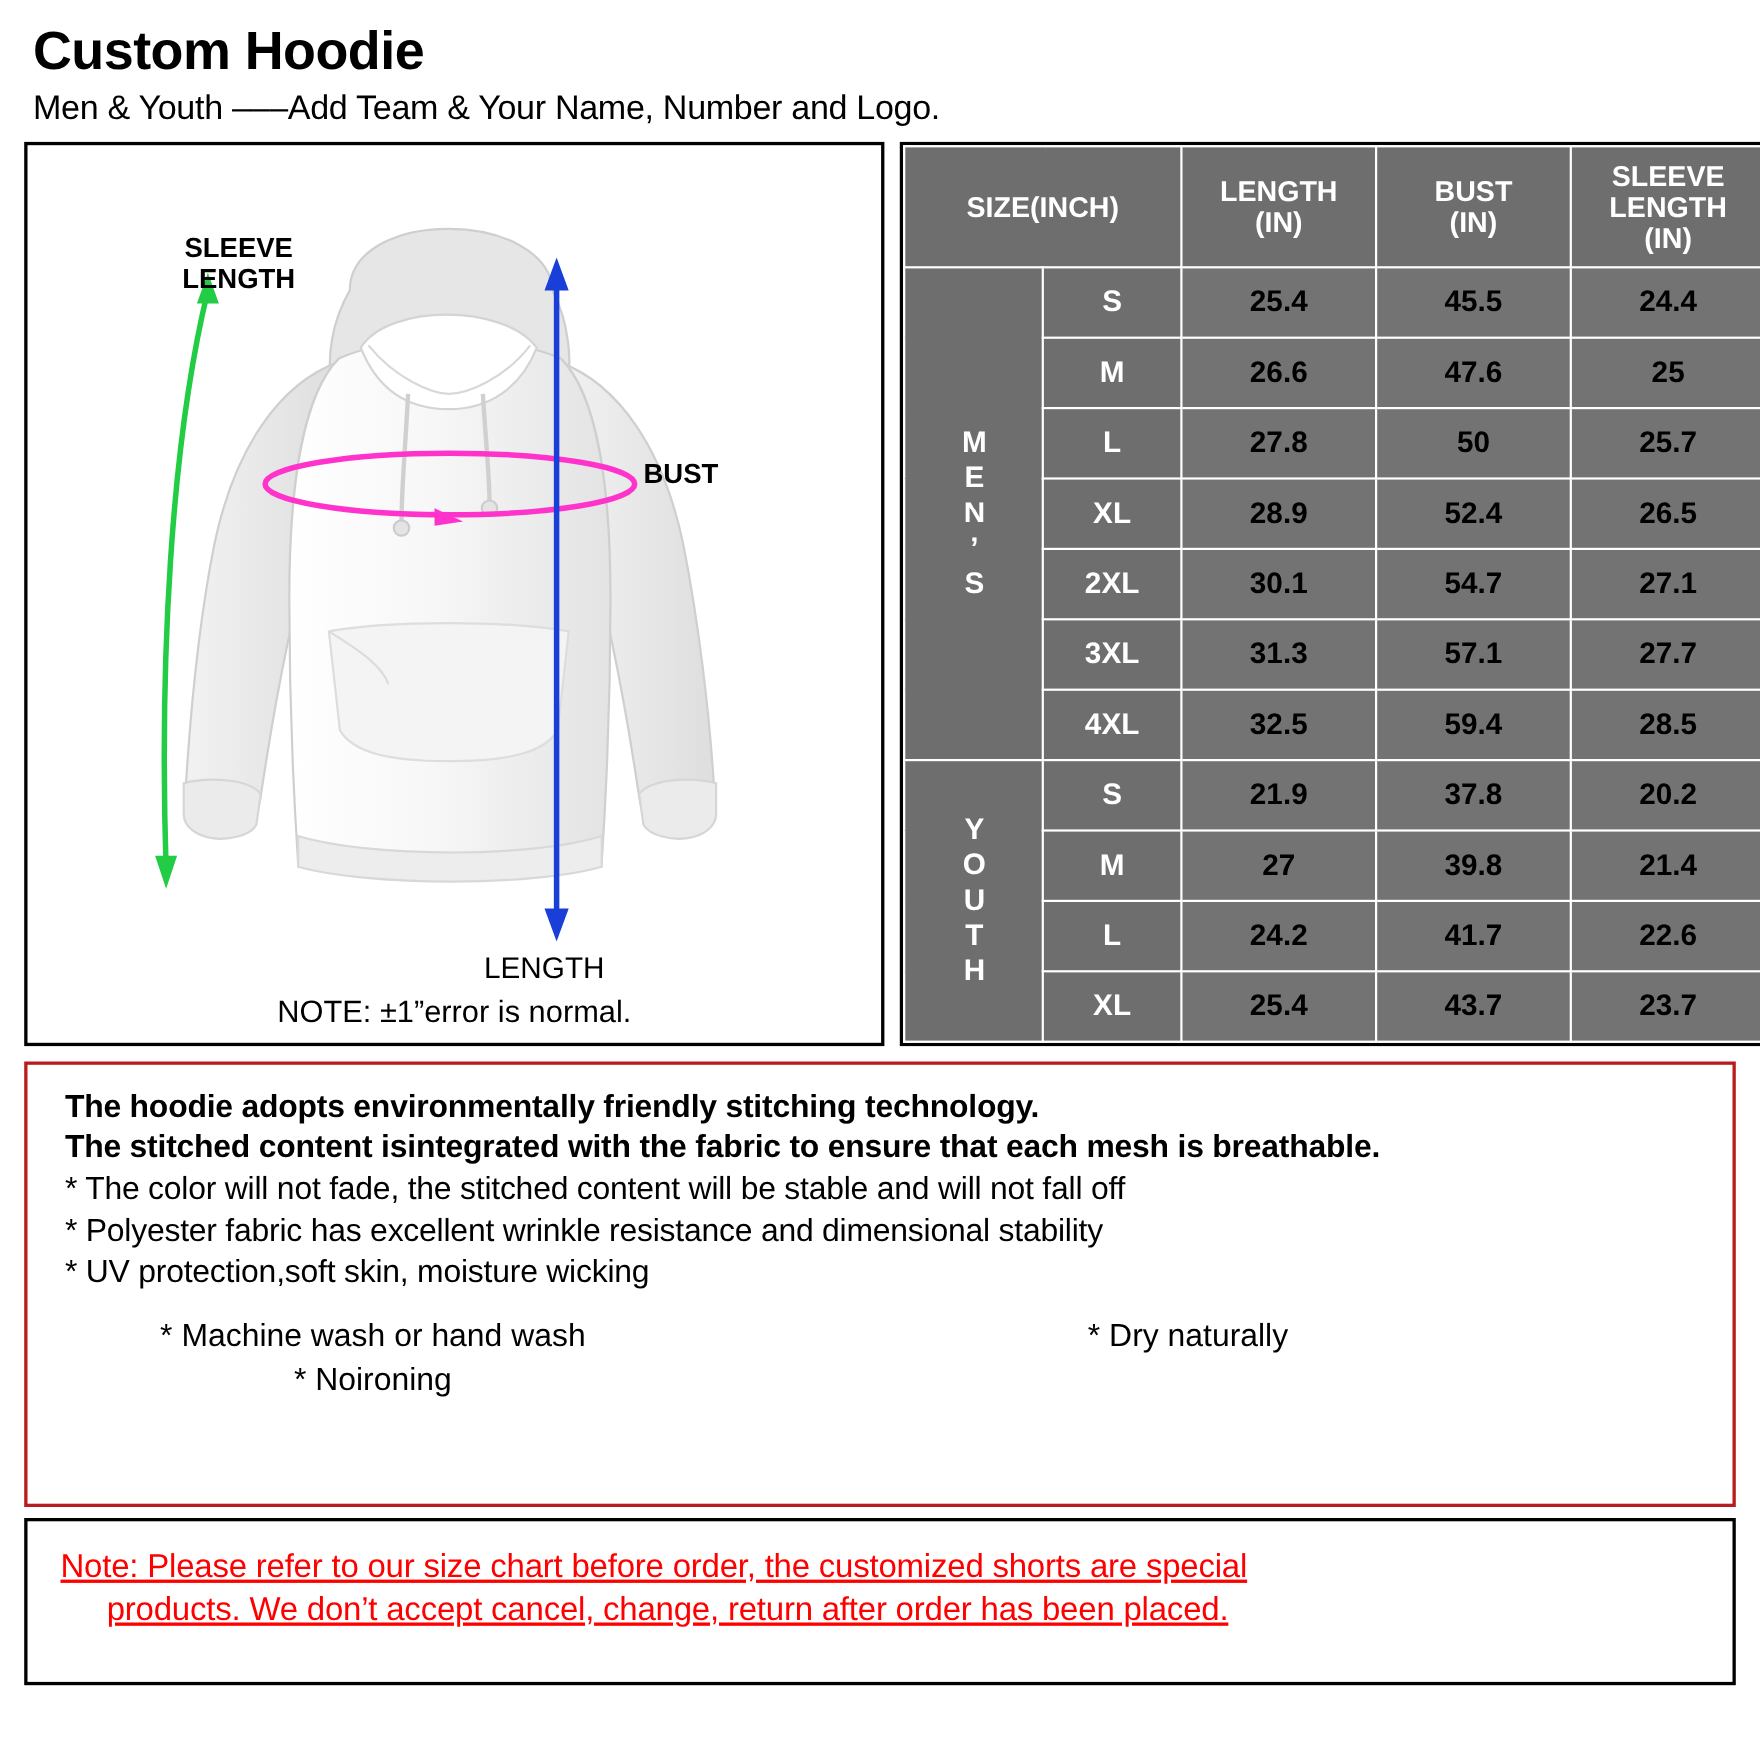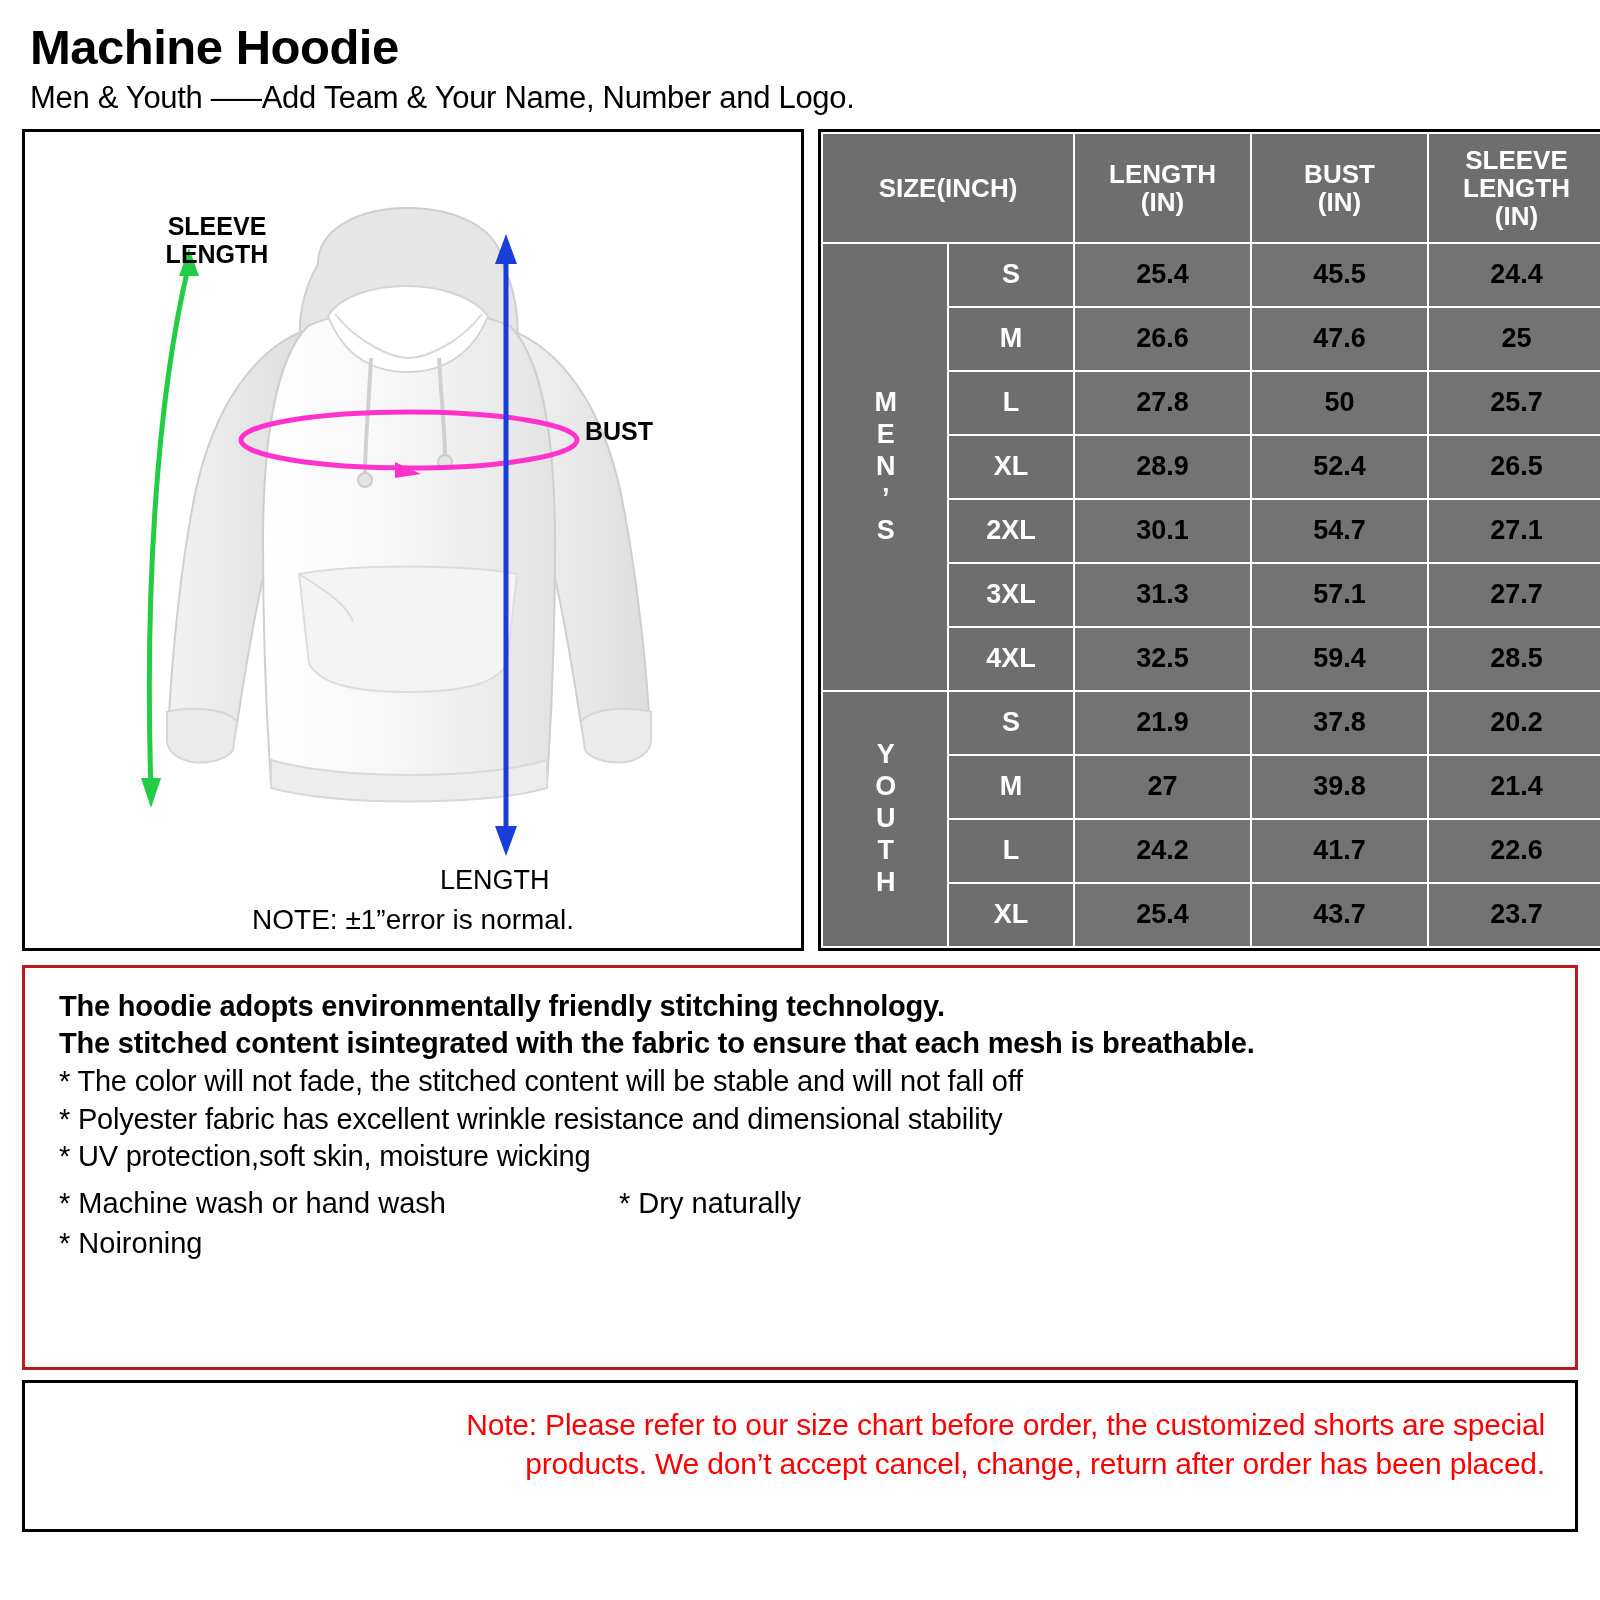--- a/index.html
+++ b/index.html
@@ -157,47 +157,49 @@
   .desc-strong { font-weight: bold; }
   .care-title {
     font-size: 31px;
     font-weight: bold;
     margin-top: 22px;
   }
   .care-grid {
     display: grid;
     grid-template-columns: 560px 1fr;
     row-gap: 2px;
-    margin-top: 8px;
+    margin-top: 20px;
+    text-align: center;
   }
   .care-item { font-size: 29px; line-height: 1.32; }
 
   
   .warn-box {
     margin-top: 10px;
     border: 3px solid #000;
     box-sizing: border-box;
     padding: 22px 30px;
     height: 152px;
   }
   .warn-text {
     color: #ff0000;
     font-size: 30px;
     line-height: 1.32;
-    text-align: right;
+    text-align: left;
     letter-spacing: -0.2px;
+    text-decoration: underline;
   }
   .warn-text .indent { display: block; padding-left: 42px; }
 </style>
 </head>
 <body>
 
 <div class="page">
 
-  <div class="title">Machine Hoodie</div>
+  <div class="title">Custom Hoodie</div>
   <div class="subtitle">Men &amp; Youth –––Add Team &amp; Your Name, Number and Logo.</div>
 
   <div class="top-row">
 
     <div class="diagram-box">
 
       <svg class="hoodie-svg" viewBox="0 0 620 730">
         <defs>
           <linearGradient id="bodyG" x1="0" y1="0" x2="1" y2="0">
             <stop offset="0%" stop-color="#ffffff"></stop>

